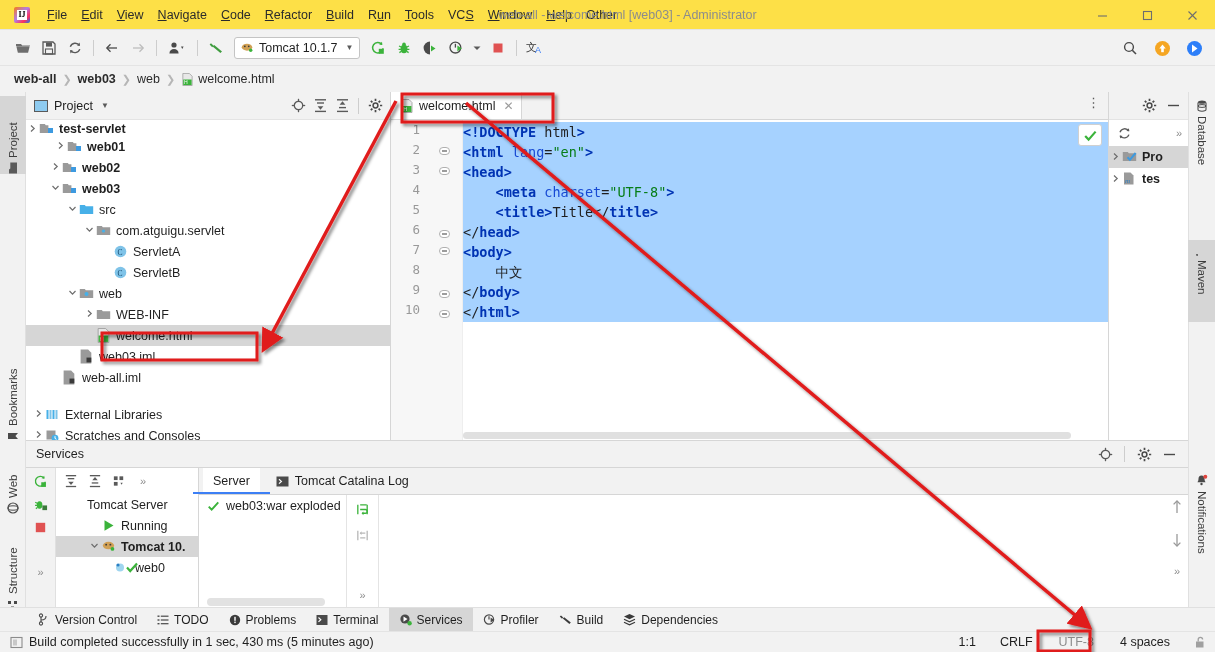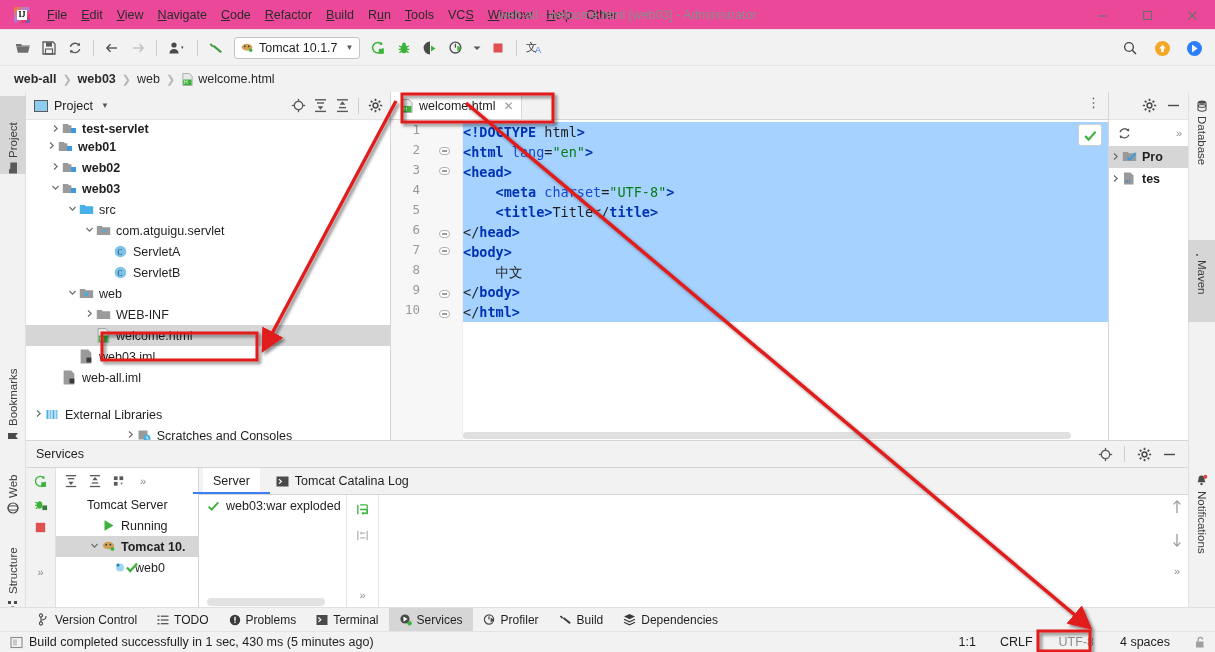--- a/index.html
+++ b/index.html
@@ -10,21 +10,21 @@
     font-family: "Liberation Sans", sans-serif;
     font-size: 12px;
     color: #1f1f1f;
     overflow: hidden;
   }
   #app { position: relative; width: 1215px; height: 652px; background: #f2f2f2; }
 
   
   .menubar {
     position: absolute; left: 0; top: 0; width: 1215px; height: 30px;
-    background: #ec4899; display: flex; align-items: center;
+    background: #fde047; display: flex; align-items: center;
     border-bottom: 1px solid #e4e4e4;
   }
   .app-icon {
     width: 16px; height: 16px; margin-left: 14px; margin-right: 10px;
     position: relative; flex: none;
   }
   .app-icon .sq { position:absolute; width:16px; height:16px;
     background: linear-gradient(135deg,#f97a12 0%,#b07ee6 45%,#fe315d 75%,#087cfa 100%);
     border-radius: 2px; }
   .app-icon .ij { position:absolute; left:3px; top:3px; width:10px; height:10px;
@@ -491,31 +491,31 @@
       </span>
       <span class="tb-sep"></span>
       <span class="hicon">
         <svg width="15" height="15" viewBox="0 0 15 15">
             <circle cx="7.5" cy="7.5" r="2.4" fill="none" stroke="#4a4a4a" stroke-width="1.5"></circle>
             <path d="M7.5 0.8v2.2M7.5 12v2.2M0.8 7.5h2.2M12 7.5h2.2M2.8 2.8l1.6 1.6M10.6 10.6l1.6 1.6M12.2 2.8l-1.6 1.6M4.4 10.6l-1.6 1.6" stroke="#4a4a4a" stroke-width="1.7"></path>
           </svg>
       </span>
     </div>
     <div class="tree" id="project-tree">
-        <div class="trow" style="padding-left: 23px; height: 14px; overflow: hidden; align-items: center;">
+        <div class="trow" style="height: 14px; overflow: hidden; align-items: center;">
           <span class="tarrow"><svg width="9" height="9" viewBox="0 0 9 9">
               <path d="M3 1.5L6.2 4.5 3 7.5" fill="none" stroke="#6e6e6e" stroke-width="1.2"></path>
             </svg></span>
           <span class="ticon"><svg width="15" height="15" viewBox="0 0 15 15">
               <path d="M0.8 3h5l1 1.3h2.6V12H0.8z" fill="#9a9a9a"></path>
               <rect x="9" y="7" width="5" height="5" fill="#3d9ae0"></rect>
             </svg></span>
           <span class="tlabel b">test-servlet</span>
         </div>
-        <div class="trow" style="padding-left: 19px;">
+        <div class="trow" style="padding-left: 28px;">
           <span class="tarrow"><svg width="9" height="9" viewBox="0 0 9 9">
               <path d="M3 1.5L6.2 4.5 3 7.5" fill="none" stroke="#6e6e6e" stroke-width="1.2"></path>
             </svg></span>
           <span class="ticon"><svg width="15" height="15" viewBox="0 0 15 15">
               <path d="M0.8 3h5l1 1.3h2.6V12H0.8z" fill="#9a9a9a"></path>
               <rect x="9" y="7" width="5" height="5" fill="#3d9ae0"></rect>
             </svg></span>
           <span class="tlabel b">web01</span>
         </div>
         <div class="trow" style="padding-left: 23px;">
@@ -622,21 +622,21 @@
               <path d="M3 1.5L6.2 4.5 3 7.5" fill="none" stroke="#6e6e6e" stroke-width="1.2"></path>
             </svg></span>
           <span class="ticon"><svg width="15" height="15" viewBox="0 0 15 15">
               <rect x="1.5" y="3" width="2" height="9" fill="#47b0e8"></rect>
               <rect x="4.5" y="3" width="2" height="9" fill="#7fc3e8"></rect>
               <rect x="7.5" y="3" width="2" height="9" fill="#47b0e8"></rect>
               <rect x="10.5" y="3" width="2" height="9" fill="#7fc3e8"></rect>
             </svg></span>
           <span class="tlabel">External Libraries</span>
         </div>
-        <div class="trow" style="padding-left: 6px; justify-content: center;">
+        <div class="trow" style="padding-left: 6px;">
           <span class="tarrow"><svg width="9" height="9" viewBox="0 0 9 9">
               <path d="M3 1.5L6.2 4.5 3 7.5" fill="none" stroke="#6e6e6e" stroke-width="1.2"></path>
             </svg></span>
           <span class="ticon"><svg width="15" height="15" viewBox="0 0 15 15">
               <path d="M1.5 2.5h9v9h-9z" fill="#9a9a9a"></path>
               <circle cx="10" cy="10.2" r="3.4" fill="#47b0e8"></circle>
               <path d="M10 8.2v2.2l1.5.9" stroke="#fff" stroke-width="1" fill="none"></path>
             </svg></span>
           <span class="tlabel">Scratches and Consoles</span>
         </div>

